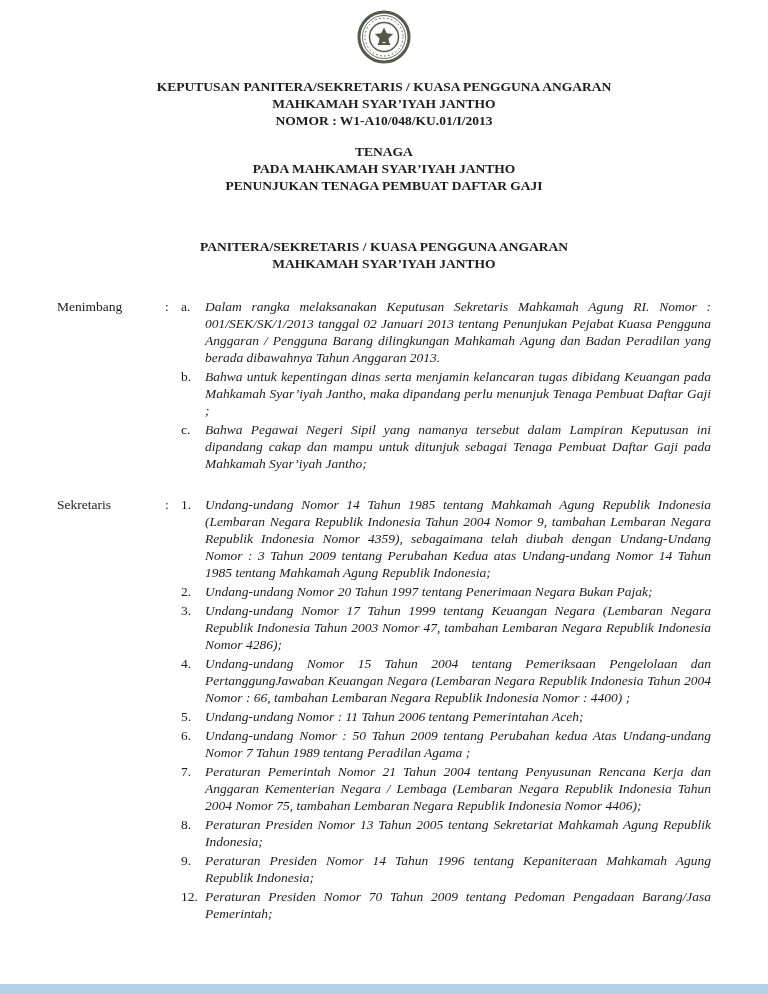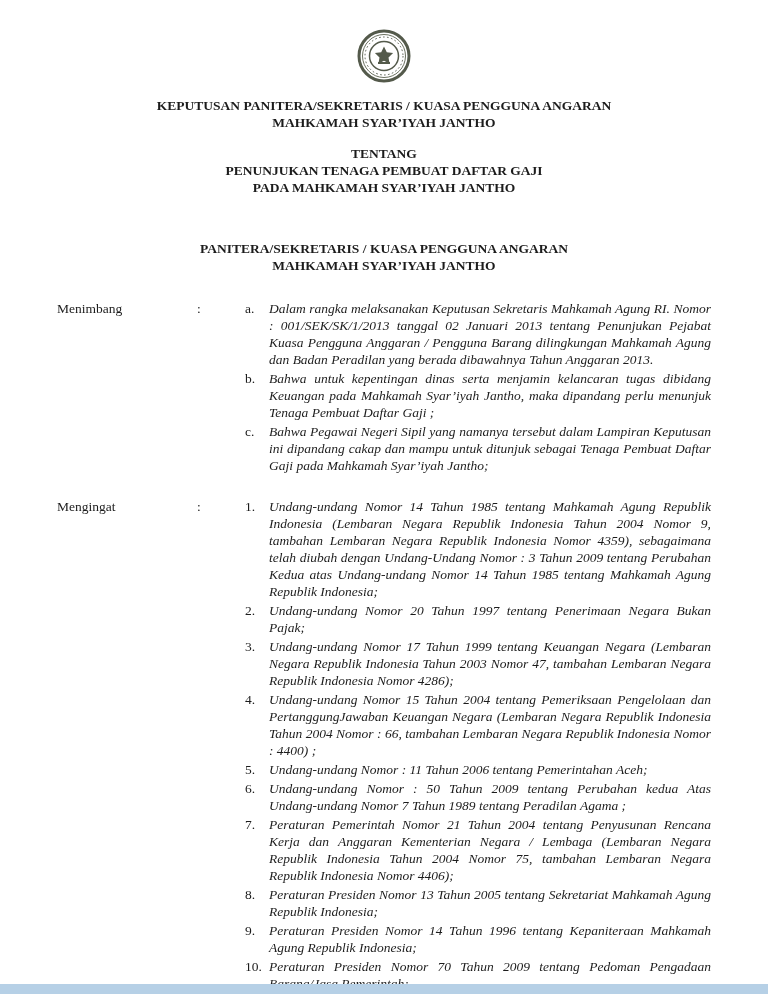--- a/index.html
+++ b/index.html
@@ -9,21 +9,21 @@
   }
   body {
     width: 768px;
     height: 994px;
     position: relative;
     overflow: hidden;
     font-family: "Liberation Serif", "DejaVu Serif", serif;
     color: #1c1c1c;
   }
   .page {
-    padding: 29px 57px 0 57px;
+    padding: 10px 57px 0 57px;
     box-sizing: border-box;
   }
   .seal-wrap {
     display: flex;
     justify-content: center;
     margin-bottom: 10px;
   }
   .hdr {
     text-align: center;
     font-weight: bold;
@@ -32,21 +32,20 @@
   }
   .hdr-block-1 { margin-bottom: 14px; }
   .hdr-block-2 { margin-bottom: 14px; }
   .hdr-block-3 { margin-bottom: 26px; margin-top: 44px; }
   .section {
     display: grid;
     grid-template-columns: 108px 16px 1fr;
     font-size: 13.5px;
     line-height: 17px;
     margin-bottom: 22px;
-    gap: 32px;
   }
   .section .label { text-align: left; }
   .section .colon { text-align: left; }
   .item {
     display: grid;
     grid-template-columns: 24px 1fr;
     margin-bottom: 2px;
   }
   .item .marker { text-align: left; }
   .item .text { text-align: justify; font-style: italic; }
@@ -73,26 +72,27 @@
         <circle cx="27" cy="27" r="14.5" fill="none" stroke="#545a4b" stroke-width="1.5"></circle>
         <path d="M27 17.5 l2.8 5.7 6.3 0.9 -4.6 4.4 1.1 6.2 -5.6 -2.9 -5.6 2.9 1.1 -6.2 -4.6 -4.4 6.3 -0.9 z" fill="#545a4b"></path>
         <rect x="21" y="33" width="12" height="2" fill="#545a4b"></rect>
       </svg>
     </span>
   </div>
 
   <div class="hdr hdr-block-1">
     <div>KEPUTUSAN PANITERA/SEKRETARIS / KUASA PENGGUNA ANGARAN</div>
     <div>MAHKAMAH SYAR’IYAH JANTHO</div>
+    <div>NOMOR : W1-A10/048/KU.01/I/2013</div>
   </div>
 
   <div class="hdr hdr-block-2">
-    <div>TENTANG</div>
+    <div>TENAGA</div>
+    <div>PADA MAHKAMAH SYAR’IYAH JANTHO</div>
     <div>PENUNJUKAN TENAGA PEMBUAT DAFTAR GAJI</div>
-    <div>PADA MAHKAMAH SYAR’IYAH JANTHO</div>
   </div>
 
   <div class="hdr hdr-block-3">
     <div>PANITERA/SEKRETARIS / KUASA PENGGUNA ANGARAN</div>
     <div>MAHKAMAH SYAR’IYAH JANTHO</div>
   </div>
 
   <div class="section">
     <div class="label">Menimbang</div>
     <div class="colon">:</div>
@@ -106,21 +106,21 @@
         <span class="text">Bahwa untuk kepentingan dinas serta menjamin kelancaran tugas dibidang Keuangan pada Mahkamah Syar’iyah Jantho, maka dipandang perlu menunjuk Tenaga Pembuat Daftar Gaji ;</span>
       </div>
       <div class="item">
         <span class="marker">c.</span>
         <span class="text">Bahwa Pegawai Negeri Sipil yang namanya tersebut dalam Lampiran Keputusan ini dipandang cakap dan mampu untuk ditunjuk sebagai Tenaga Pembuat Daftar Gaji pada Mahkamah Syar’iyah Jantho;</span>
       </div>
     </div>
   </div>
 
   <div class="section">
-    <div class="label">Mengingat</div>
+    <div class="label">Sekretaris</div>
     <div class="colon">:</div>
     <div class="items">
       <div class="item">
         <span class="marker">1.</span>
         <span class="text">Undang-undang Nomor 14 Tahun 1985 tentang Mahkamah Agung Republik Indonesia (Lembaran Negara Republik Indonesia Tahun 2004 Nomor 9, tambahan Lembaran Negara Republik Indonesia Nomor 4359), sebagaimana telah diubah dengan Undang-Undang Nomor : 3 Tahun 2009 tentang Perubahan Kedua atas Undang-undang Nomor 14 Tahun 1985 tentang Mahkamah Agung Republik Indonesia;</span>
       </div>
       <div class="item">
         <span class="marker">2.</span>
         <span class="text">Undang-undang Nomor 20 Tahun 1997 tentang Penerimaan Negara Bukan Pajak;</span>
       </div>
@@ -146,21 +146,21 @@
       </div>
       <div class="item">
         <span class="marker">8.</span>
         <span class="text">Peraturan Presiden Nomor 13 Tahun 2005 tentang Sekretariat Mahkamah Agung Republik Indonesia;</span>
       </div>
       <div class="item">
         <span class="marker">9.</span>
         <span class="text">Peraturan Presiden Nomor 14 Tahun 1996 tentang Kepaniteraan Mahkamah Agung Republik Indonesia;</span>
       </div>
       <div class="item">
-        <span class="marker">10.</span>
+        <span class="marker">12.</span>
         <span class="text">Peraturan Presiden Nomor 70 Tahun 2009 tentang Pedoman Pengadaan Barang/Jasa Pemerintah;</span>
       </div>
     </div>
   </div>
 
 </div>
 
 <div class="bottom-bar"></div>
 
 </body></html>

